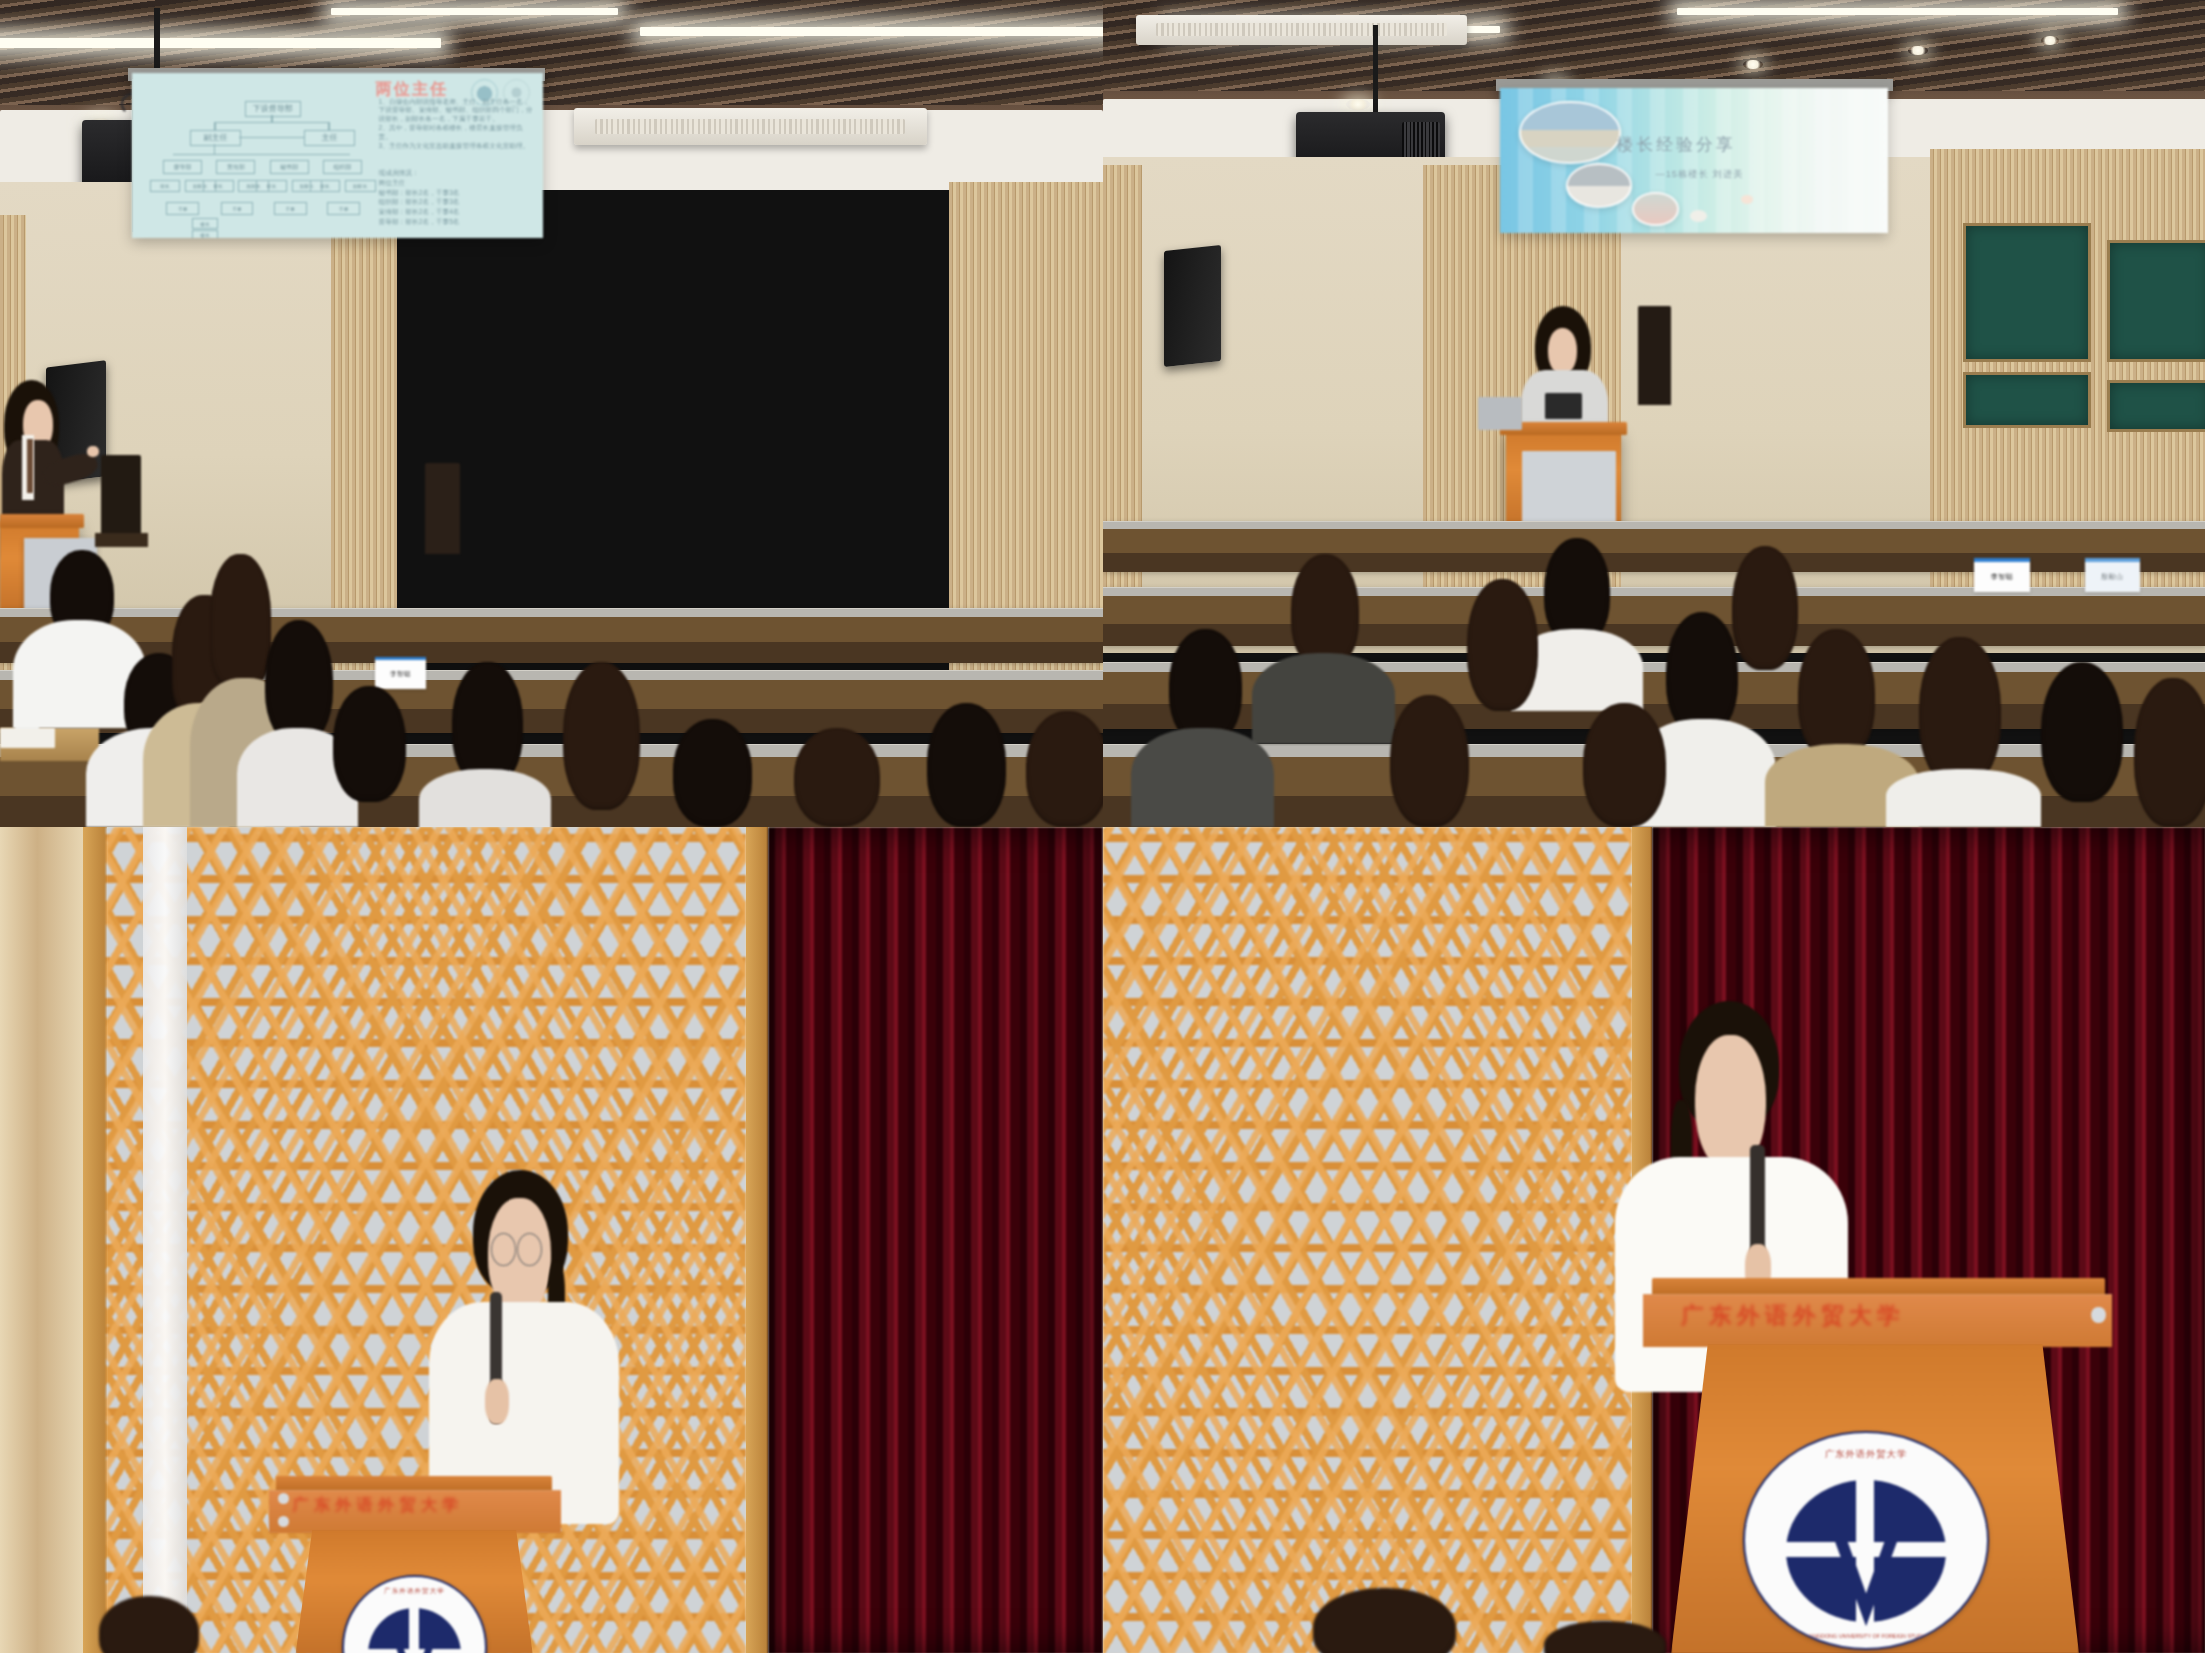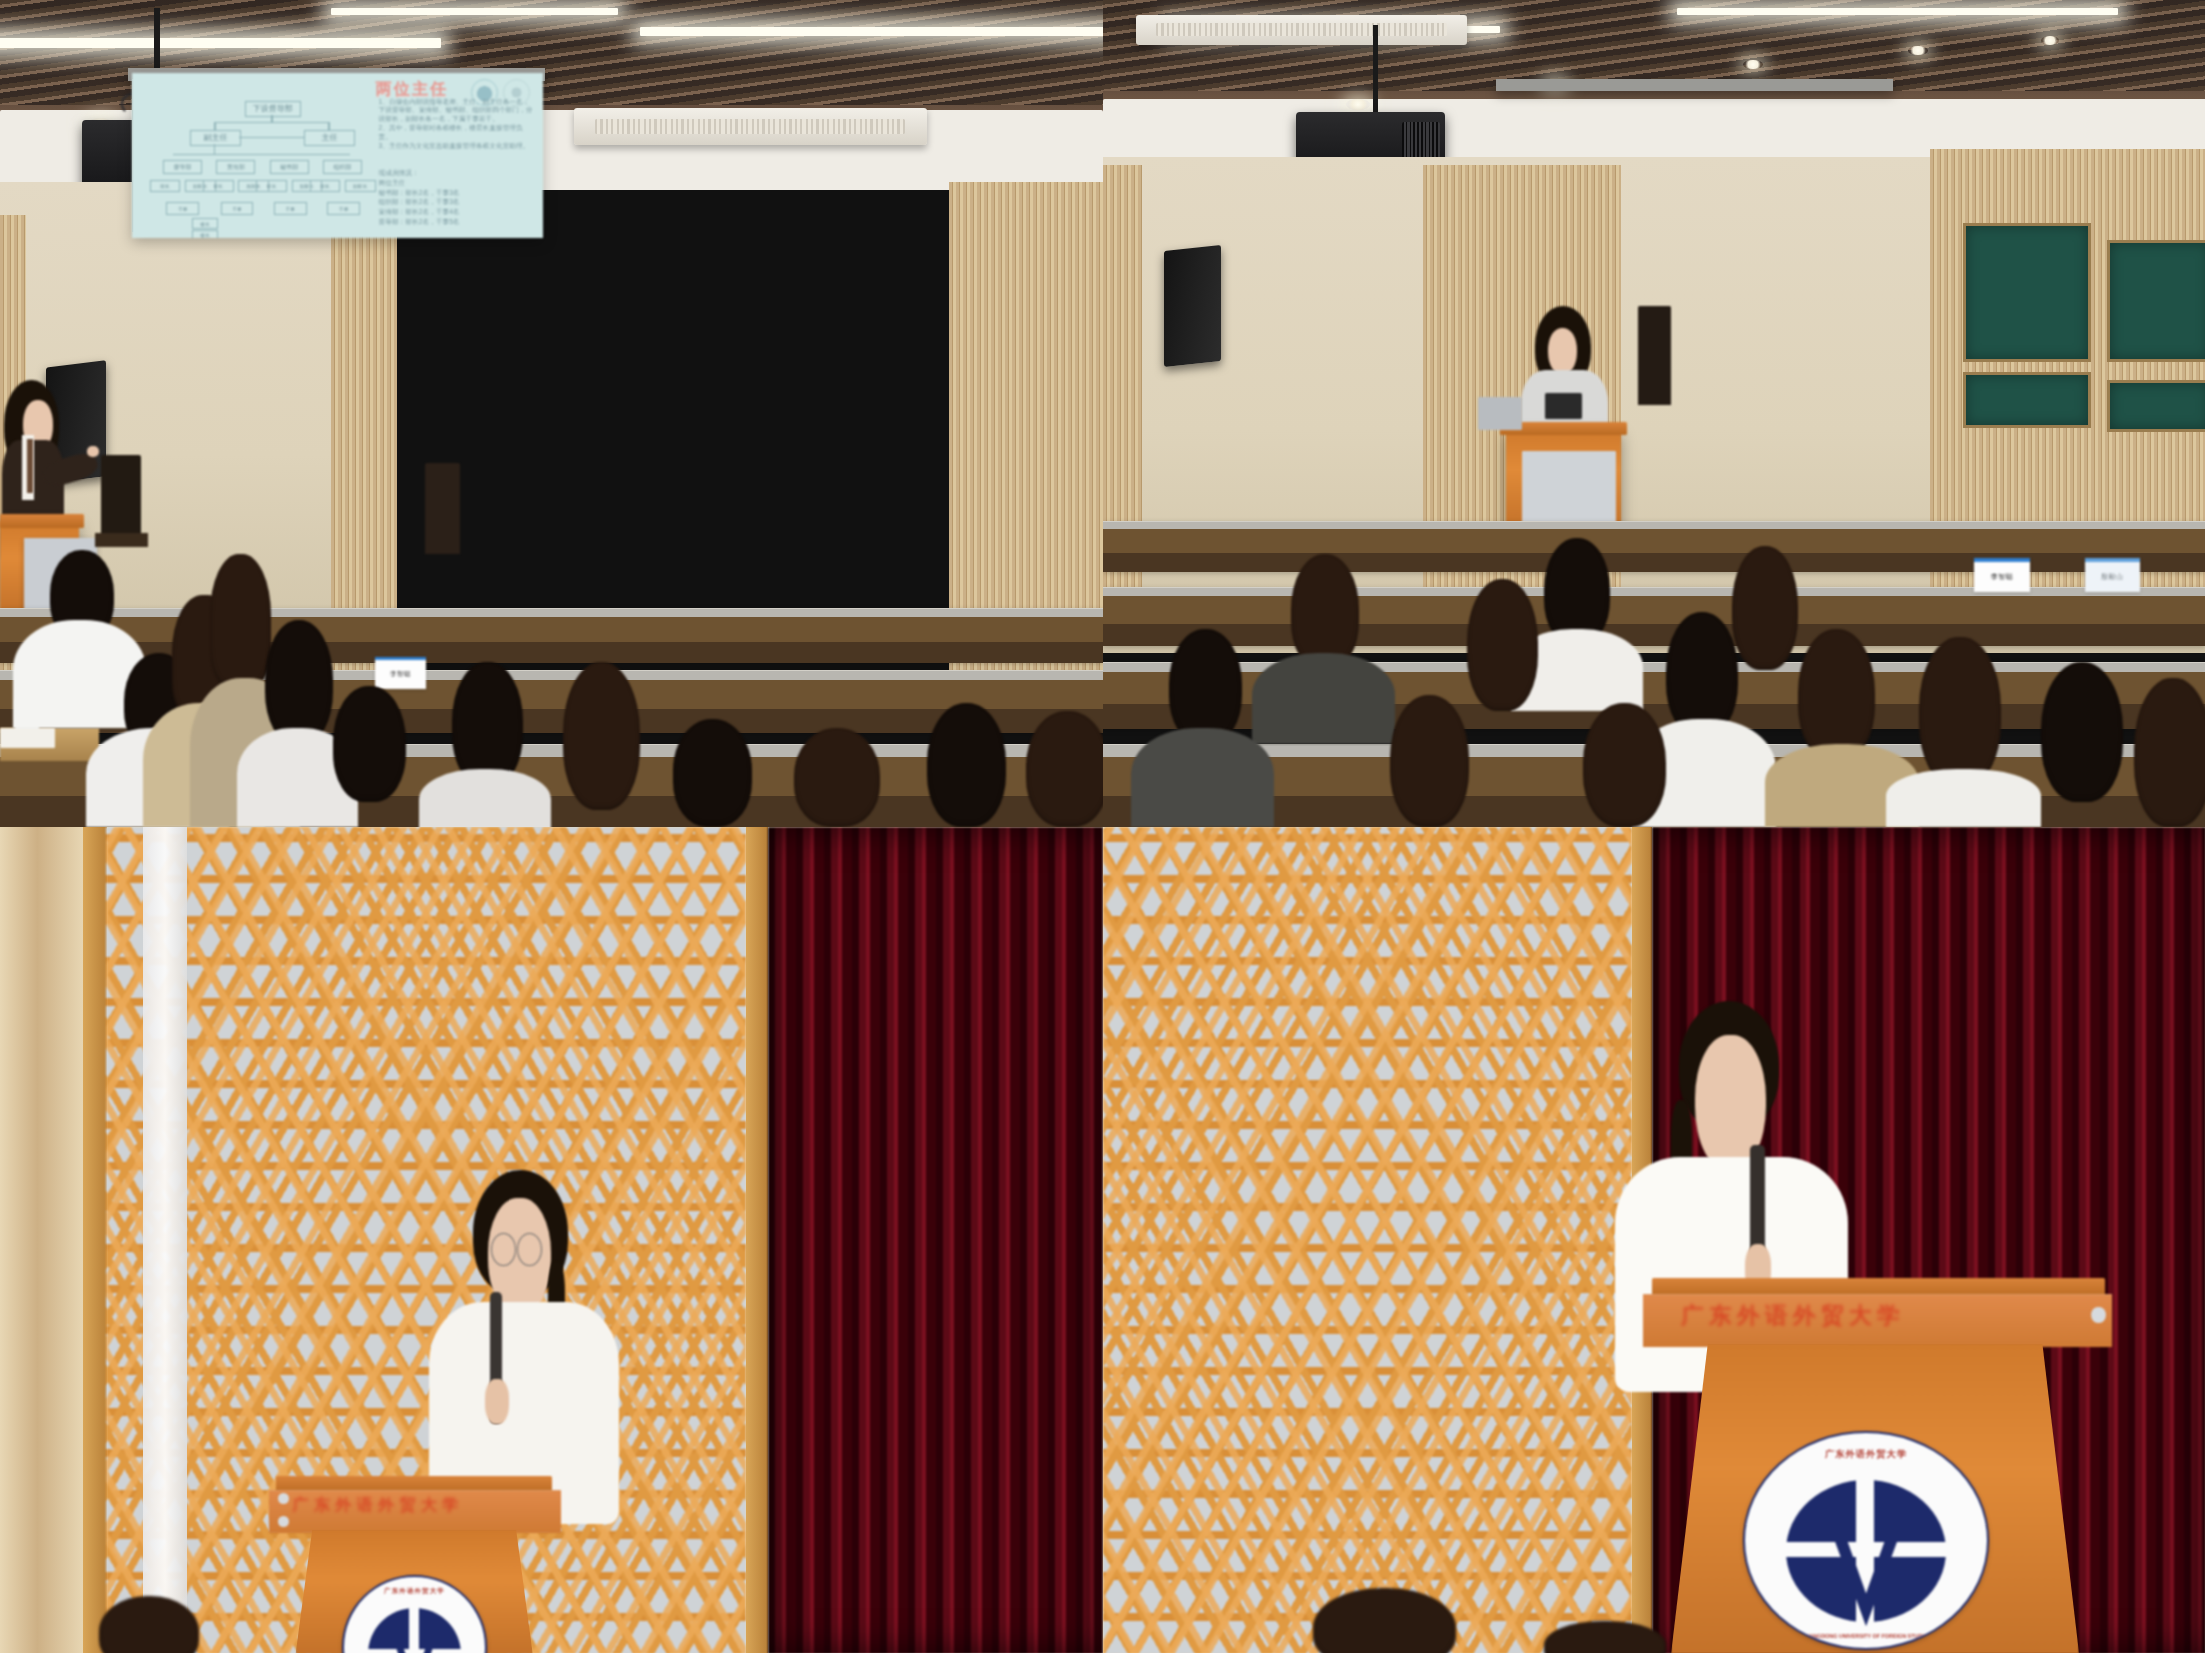--- a/index.html
+++ b/index.html
@@ -82,21 +82,21 @@
   .shoulders{position:absolute;border-radius:46% 46% 0 0;}
 
   
   .podium{position:absolute;background:linear-gradient(180deg,#d07a2c 0%,#e08a38 40%,#c4722a 100%);
     box-shadow:0 5.4px 14px rgba(0,0,0,.35);}
   .podium-top{position:absolute;background:linear-gradient(180deg,#d9833a,#b96a22);border-radius:1.6px;}
   .podium-band{position:absolute;background:linear-gradient(180deg,#e0894a,#cf7a34);border-top:1.1px solid rgba(255,255,255,.25);}
   .podium-band .ptext{position:absolute;left:8%;top:10%;width:86%;color:#d7301a;opacity:.72;
     font-weight:bold;letter-spacing:5.4px;filter:blur(1.4px);}
   .crest{position:absolute;border-radius:50%;background:#fbfbfb;border:2.7px solid #1d2a6b;overflow:hidden;
-    box-shadow:0 1.6px 4.3px rgba(0,0,0,.22);font-weight:bold;}
+    box-shadow:0 1.6px 4.3px rgba(0,0,0,.22);}
   .crest .globe{position:absolute;left:17%;top:22%;width:66%;height:66%;border-radius:50%;background:#1d2a6b;}
   .crest .globe:before{content:"";position:absolute;left:0;top:44%;width:100%;height:10%;background:#fbfbfb;}
   .crest .globe:after{content:"";position:absolute;left:44%;top:0;width:11%;height:100%;background:#fbfbfb;}
   .crest .wmark{position:absolute;left:37%;top:50%;width:26%;height:40%;background:#1d2a6b;
     clip-path:polygon(0 0,20% 0,50% 62%,80% 0,100% 0,50% 100%);}
   .crest .cn{position:absolute;left:8%;top:7%;width:84%;height:30%;color:#b03a2e;font-size:6.5px;
     text-align:center;filter:blur(0.4px);letter-spacing:1.1px;}
   .crest .en{position:absolute;left:6%;bottom:4%;width:88%;color:#b03a2e;font-size:3.8px;text-align:center;filter:blur(0.4px);}
 
   .person{position:absolute;}
@@ -286,20 +286,32 @@
     <div class="wall-wood" style="left:29%;top:20%;width:18%;height:58%;"></div>
     <div class="wall-wood" style="left:75%;top:18%;width:25%;height:60%;"></div>
     <div class="spk-box" style="left:5.5%;top:30%;width:5.2%;height:14%;transform:skewY(-6deg);"></div>
 
     <div class="chalkboard" style="left:78%;top:27%;width:11%;height:16%;"></div>
     <div class="chalkboard" style="left:91%;top:29%;width:9%;height:14%;"></div>
     <div class="chalkboard" style="left:78%;top:45%;width:11%;height:6%;"></div>
     <div class="chalkboard" style="left:91%;top:46%;width:9%;height:5.5%;"></div>
 
     <div class="screen-frame" style="left:35.6%;top:9.6%;width:36%;height:1.4%;"></div>
+    <div class="screen blurS" style="left:36.0%;top:10.6%;width:35.2%;height:17.6%;box-shadow:0 5.4px 12px rgba(0,0,0,.22);">
+      <div class="slide2">
+        <div class="s2-stripes"></div>
+        <div class="s2-oval" style="left:5%;top:9%;width:25%;height:41%;background:linear-gradient(180deg,#a8c6d8 0 45%,#d8d3c2 45% 75%,#cfd6cf 75% 100%);"></div>
+        <div class="s2-oval" style="left:17%;top:52%;width:16%;height:28%;background:linear-gradient(180deg,#b7bfc3 0 50%,#e8e6e0 50% 100%);"></div>
+        <div class="s2-oval" style="left:34%;top:72%;width:11%;height:20%;background:linear-gradient(180deg,#cfd8d2,#e9c9c0);"></div>
+        <div class="s2-dot" style="left:49%;top:84%;width:4.2%;height:8%;background:#f0efe9;"></div>
+        <div class="s2-dot" style="left:62%;top:74%;width:3.2%;height:6%;background:#f6e4d7;"></div>
+        <div class="s2-title" style="left:30%;top:31%;font-size:16.7px;">楼长经验分享</div>
+        <div class="s2-sub" style="left:40%;top:55%;font-size:9.2px;">—15栋楼长 刘进美</div>
+      </div>
+    </div>
 
     <div class="person" style="left:38.5%;top:37%;width:7%;height:22%;">
       <div class="p-hair blurS" style="left:10%;top:0;width:72%;height:44%;"></div>
       <div class="p-face blurS" style="left:26%;top:12%;width:38%;height:26%;"></div>
       <div class="p-body blurS" style="left:-8%;top:35%;width:112%;height:65%;background:#d9d9d7;"></div>
       <div class="abs blurS" style="left:22%;top:48%;width:48%;height:14%;background:#2a2a2a;border-radius:1.6px;"></div>
     </div>
     <div class="podium blurS" style="left:36.5%;top:52%;width:10.5%;height:12%;"></div>
     <div class="podium-top blurS" style="left:36.0%;top:51%;width:11.5%;height:1.6%;"></div>
     <div class="abs blurS" style="left:38.0%;top:54.5%;width:8.5%;height:9%;background:#cfd3d7;border-radius:1.1px;"></div>

